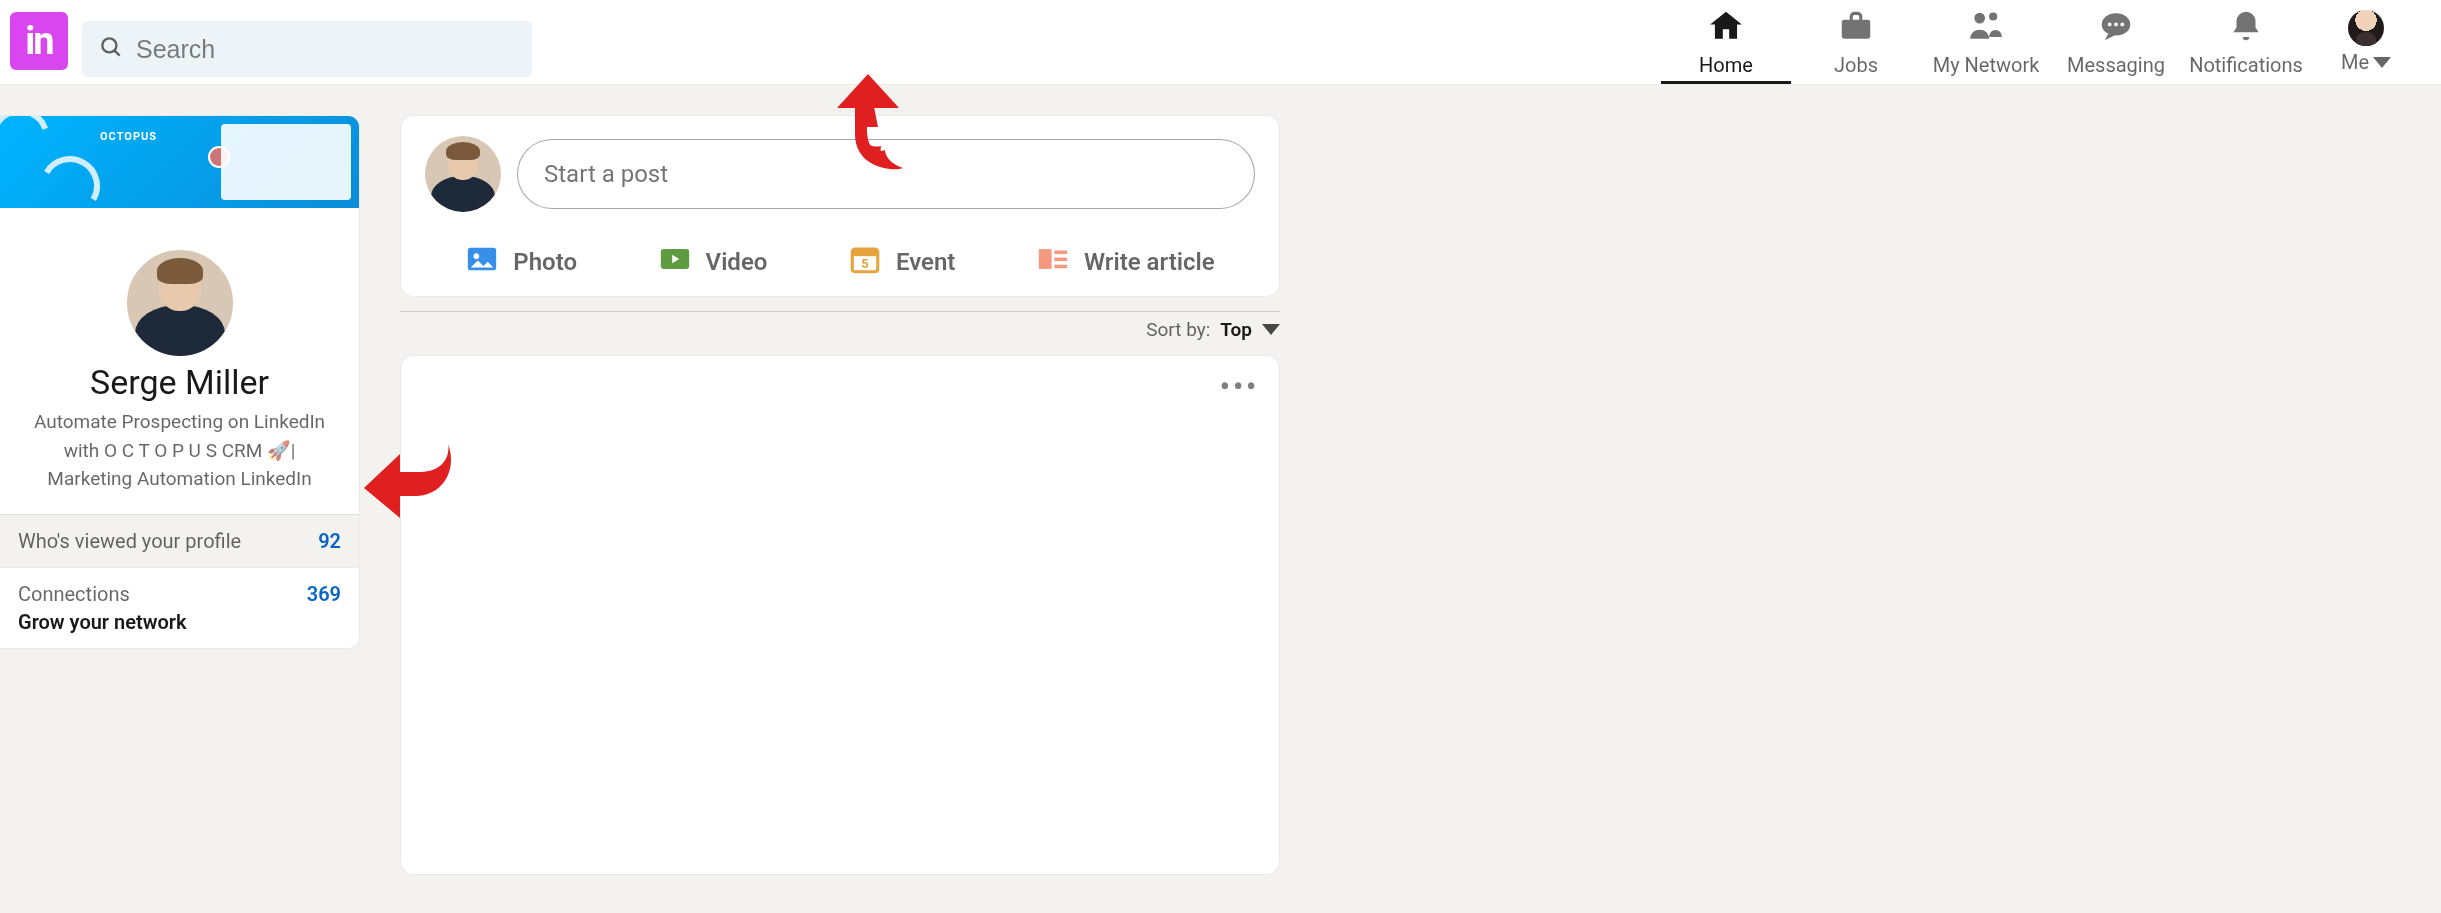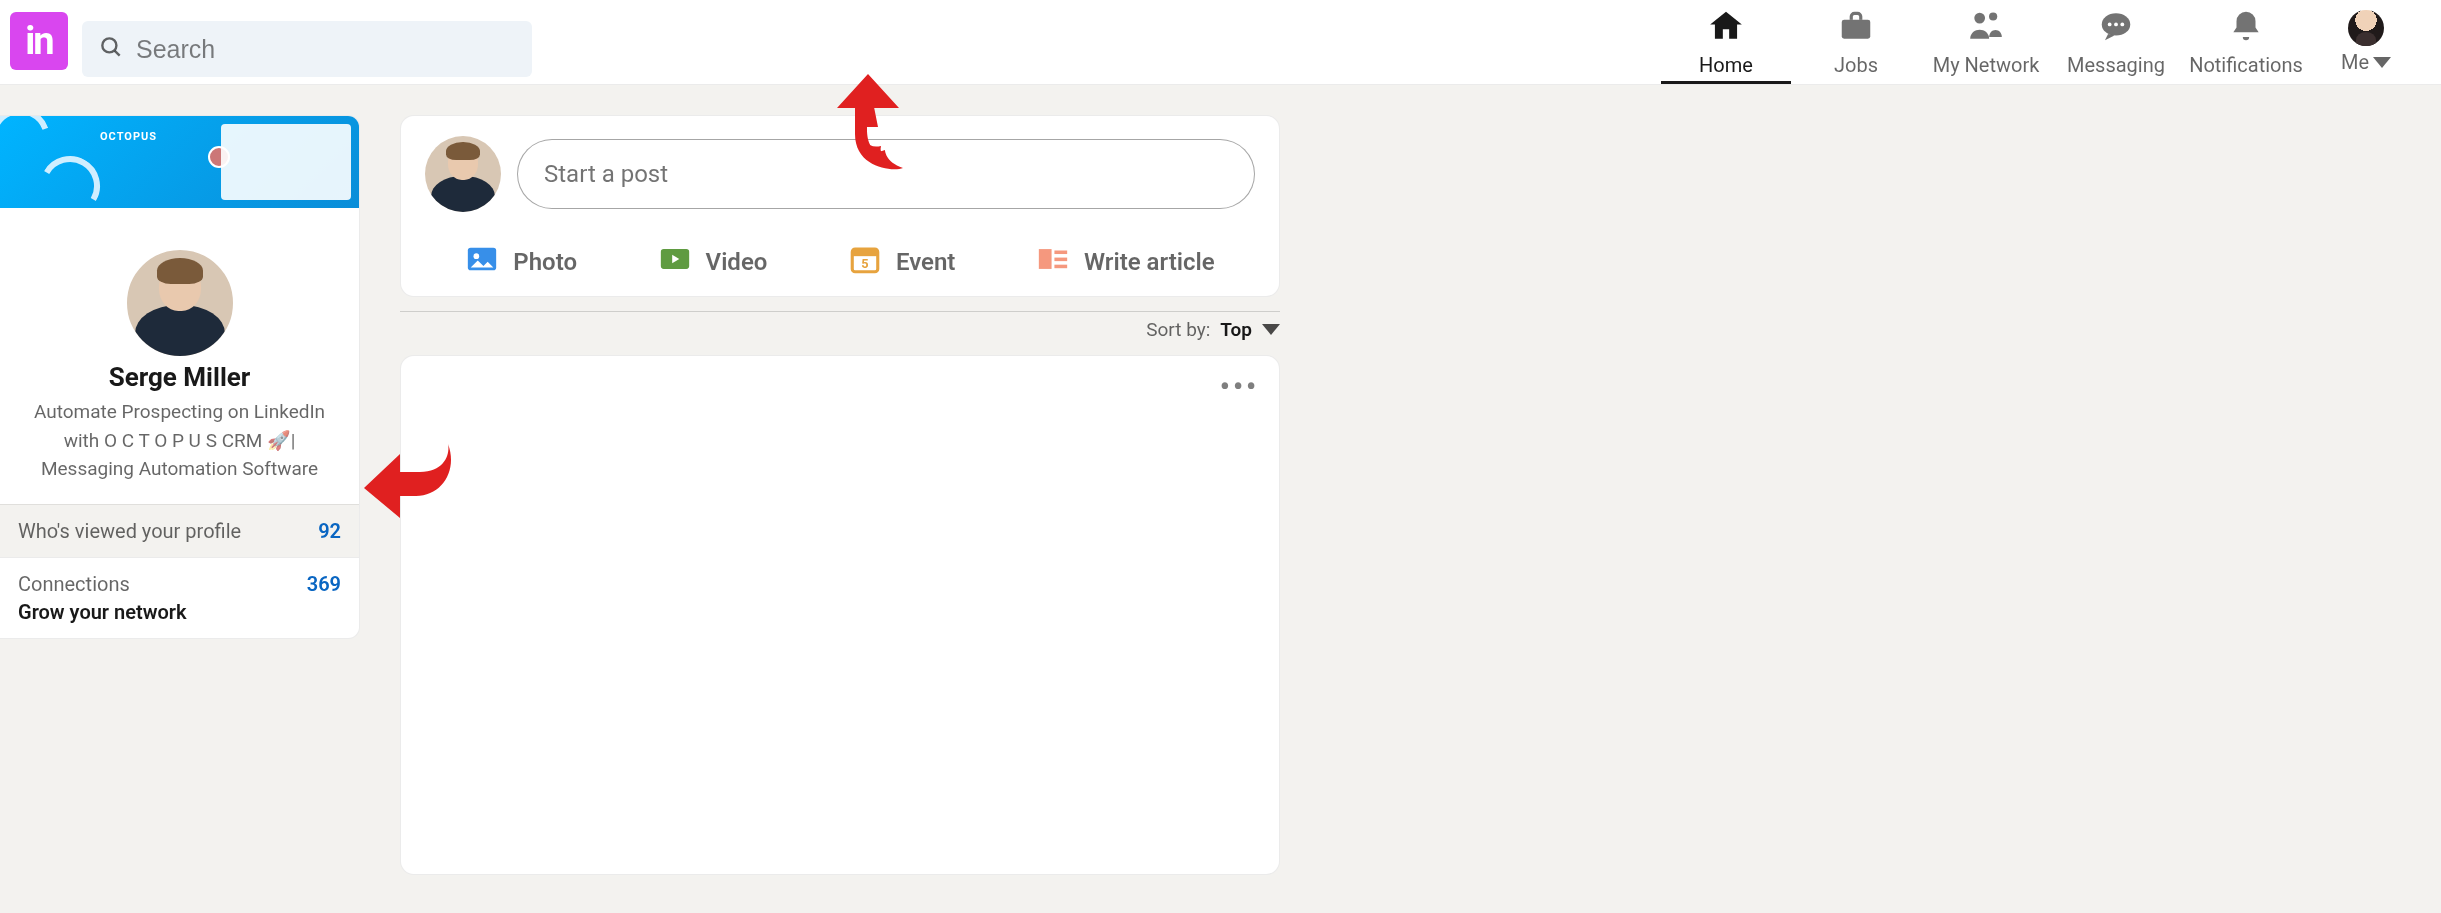--- a/index.html
+++ b/index.html
@@ -125,21 +125,21 @@
     background: #d8c7b4;
     overflow:hidden;
     z-index:2;
   }
   .avatar-face { position:absolute; inset:0; }
   .avatar-face .head{position:absolute; left:30%; top:12%; width:40%; height:46%; background:#e9c9ae; border-radius:50% 50% 46% 46%;}
   .avatar-face .hair{position:absolute; left:28%; top:8%; width:44%; height:24%; background:#7a5a3a; border-radius:50% 50% 30% 30%;}
   .avatar-face .body{position:absolute; left:8%; bottom:-8%; width:84%; height:56%; background:#1e2a3a; border-radius:48% 48% 0 0;}
 
   .profile-block { position: relative; padding-top: 60px; text-align:center; padding-bottom: 20px;}
-  .profile-name { font-size: 26px; font-weight:700; margin-top: 94px;}
+  .profile-name { font-size: 34px; font-weight:400; margin-top: 94px;}
   .profile-headline { font-size: 19px; color: rgba(0,0,0,.6); padding: 6px 22px 0; line-height:1.5;}
 
   .stat-row {
     display:flex; justify-content:space-between;
     padding: 14px 18px; font-size:20px;
     border-top:1px solid rgba(0,0,0,.08);
     cursor:pointer;
   }
   .stat-row .val { color:#0a66c2; font-weight:600; }
   .stat-sub { display:block; font-weight:600; color: rgba(0,0,0,.9); font-size:20px; margin-top:4px;}
@@ -293,21 +293,21 @@
       </div>
       <div class="avatar-lg">
         <div class="avatar-face">
             <div class="body"></div>
             <div class="head"></div>
             <div class="hair"></div>
           </div>
       </div>
       <div class="profile-block">
         <div class="profile-name">Serge Miller</div>
-        <div class="profile-headline">Automate Prospecting on LinkedIn with O C T O P U S CRM 🚀| Messaging Automation Software</div>
+        <div class="profile-headline">Automate Prospecting on LinkedIn with O C T O P U S CRM 🚀| Marketing Automation LinkedIn</div>
       </div>
       <div class="stat-row highlight">
         <span class="stat-text">Who's viewed your profile</span>
         <span class="val">92</span>
       </div>
       <div class="stat-row">
         <span>
           <span class="stat-text">Connections</span>
           <span class="stat-sub">Grow your network</span>
         </span>

